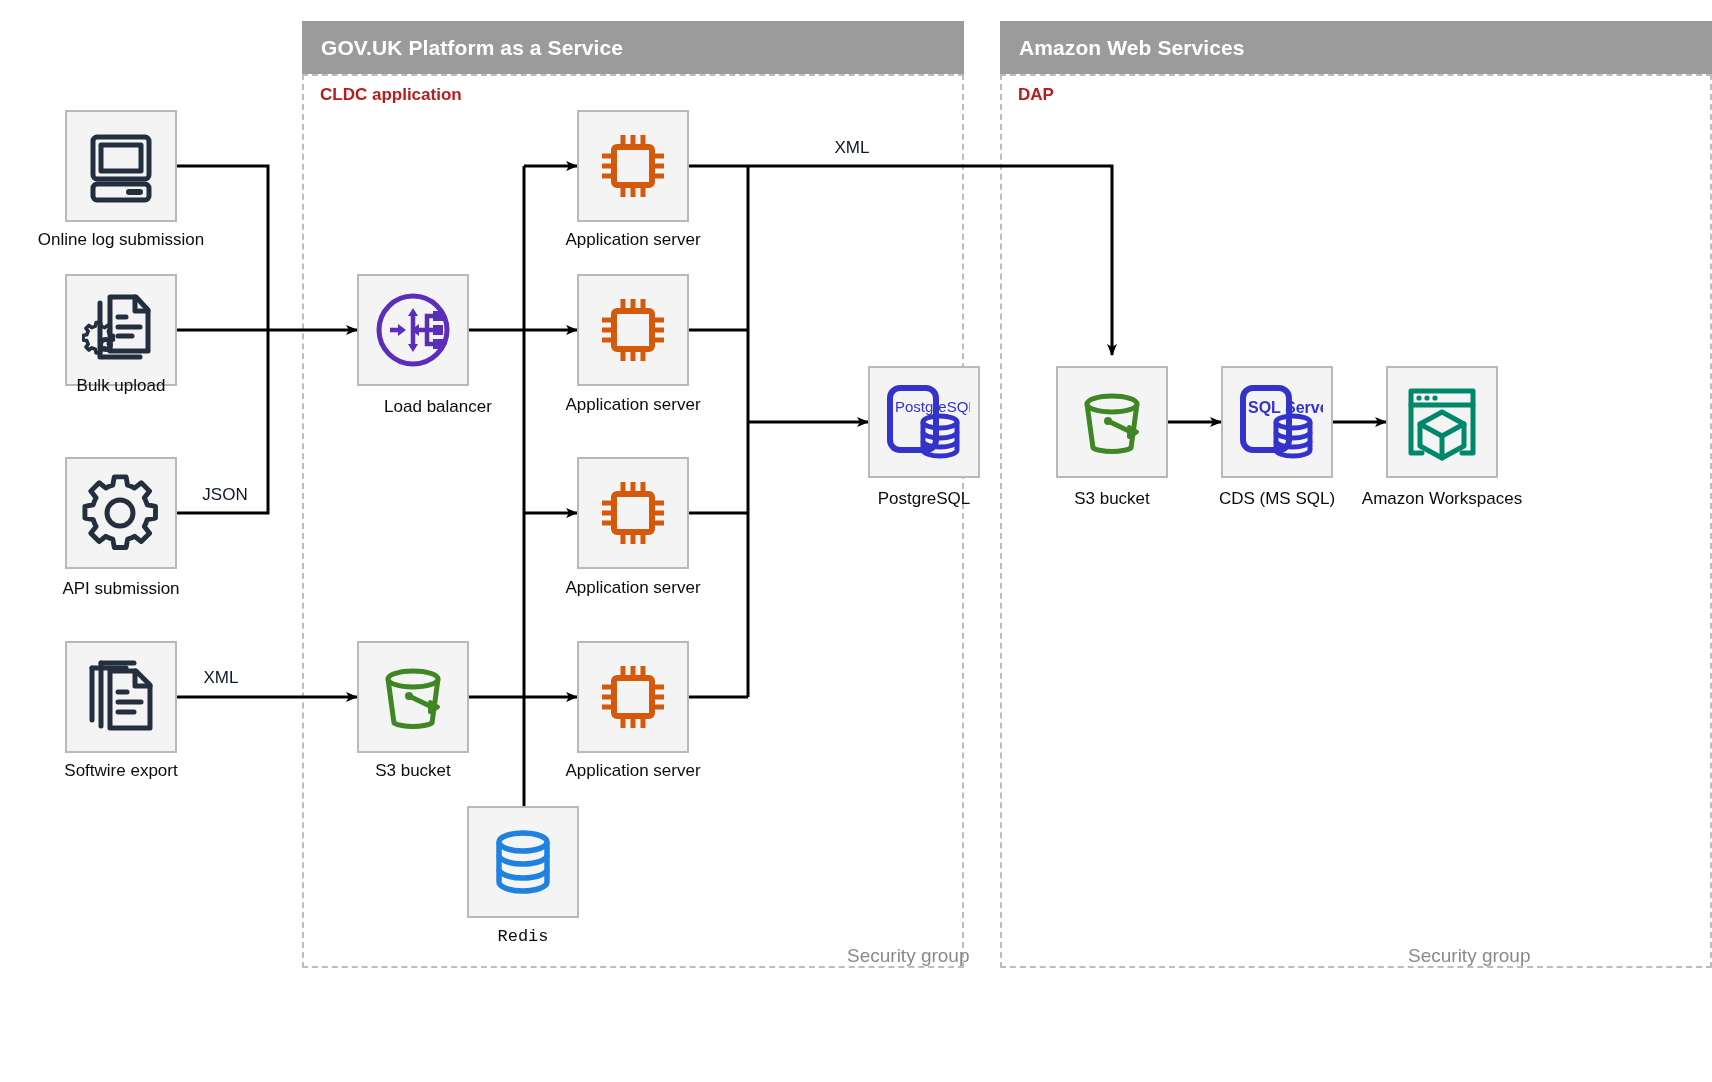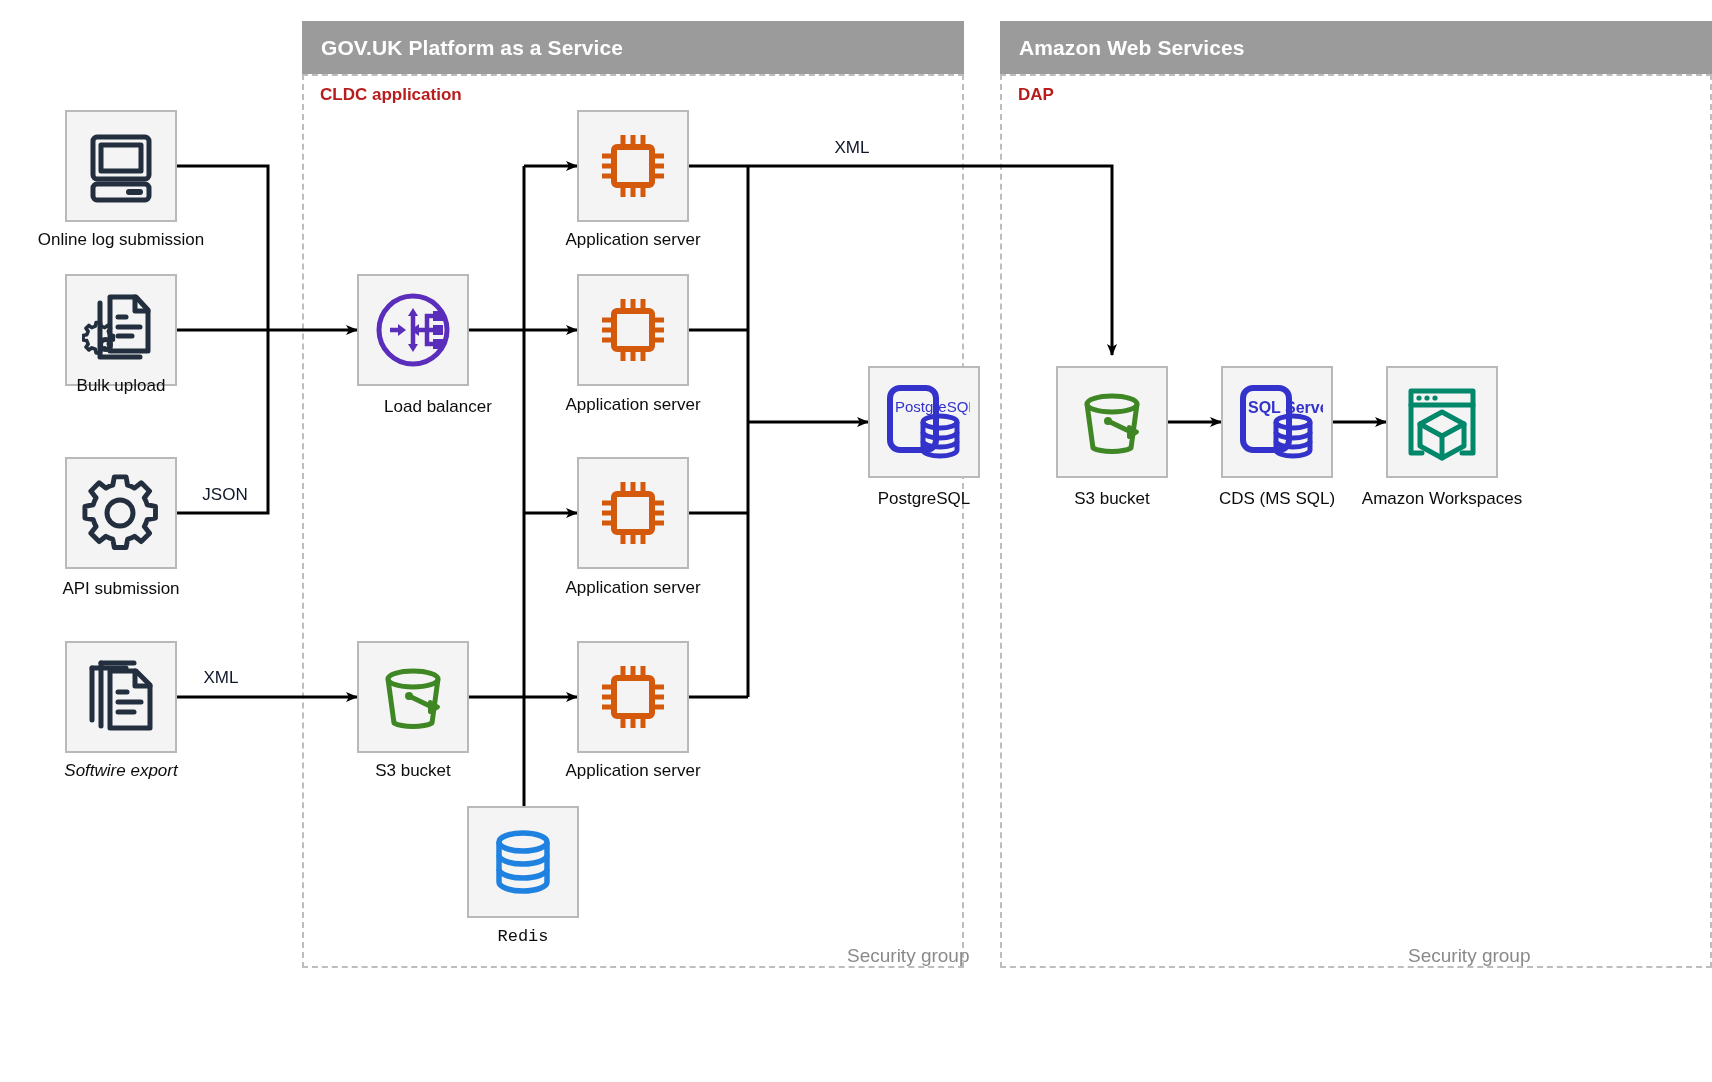--- a/index.html
+++ b/index.html
@@ -205,21 +205,21 @@
         <path d="M19,5 L19,68"></path>
         <path d="M19,5 L52,5"></path>
         <path d="M28,13 L54,13 L68,27 L68,70 L28,70 Z"></path>
         <path d="M53,13 L53,28 L68,28"></path>
         <path d="M36,34 L45,34"></path>
         <path d="M36,44 L59,44"></path>
         <path d="M36,54 L52,54"></path>
       </g>
     </svg>
   </div>
-  <div class="node-label" style="left:121px; top:761px;font-style:italic;">Softwire export</div>
+  <div class="node-label" style="left:121px; top:761px;">Softwire export</div>
 
   <div class="node" style="left:357px; top:274px;">
     <svg width="84" height="84" viewBox="0 0 84 84">
       <circle cx="42" cy="42" r="34" fill="none" stroke="#5a2dbb" stroke-width="5"></circle>
       <g stroke="#5a2dbb" stroke-width="4.5" fill="none">
         <path d="M19,42 L31,42"></path>
         <path d="M42,24 L42,60"></path>
         <path d="M45,42 L56,42"></path>
         <path d="M56,42 L56,28 L63,28"></path>
         <path d="M56,42 L63,42"></path>

